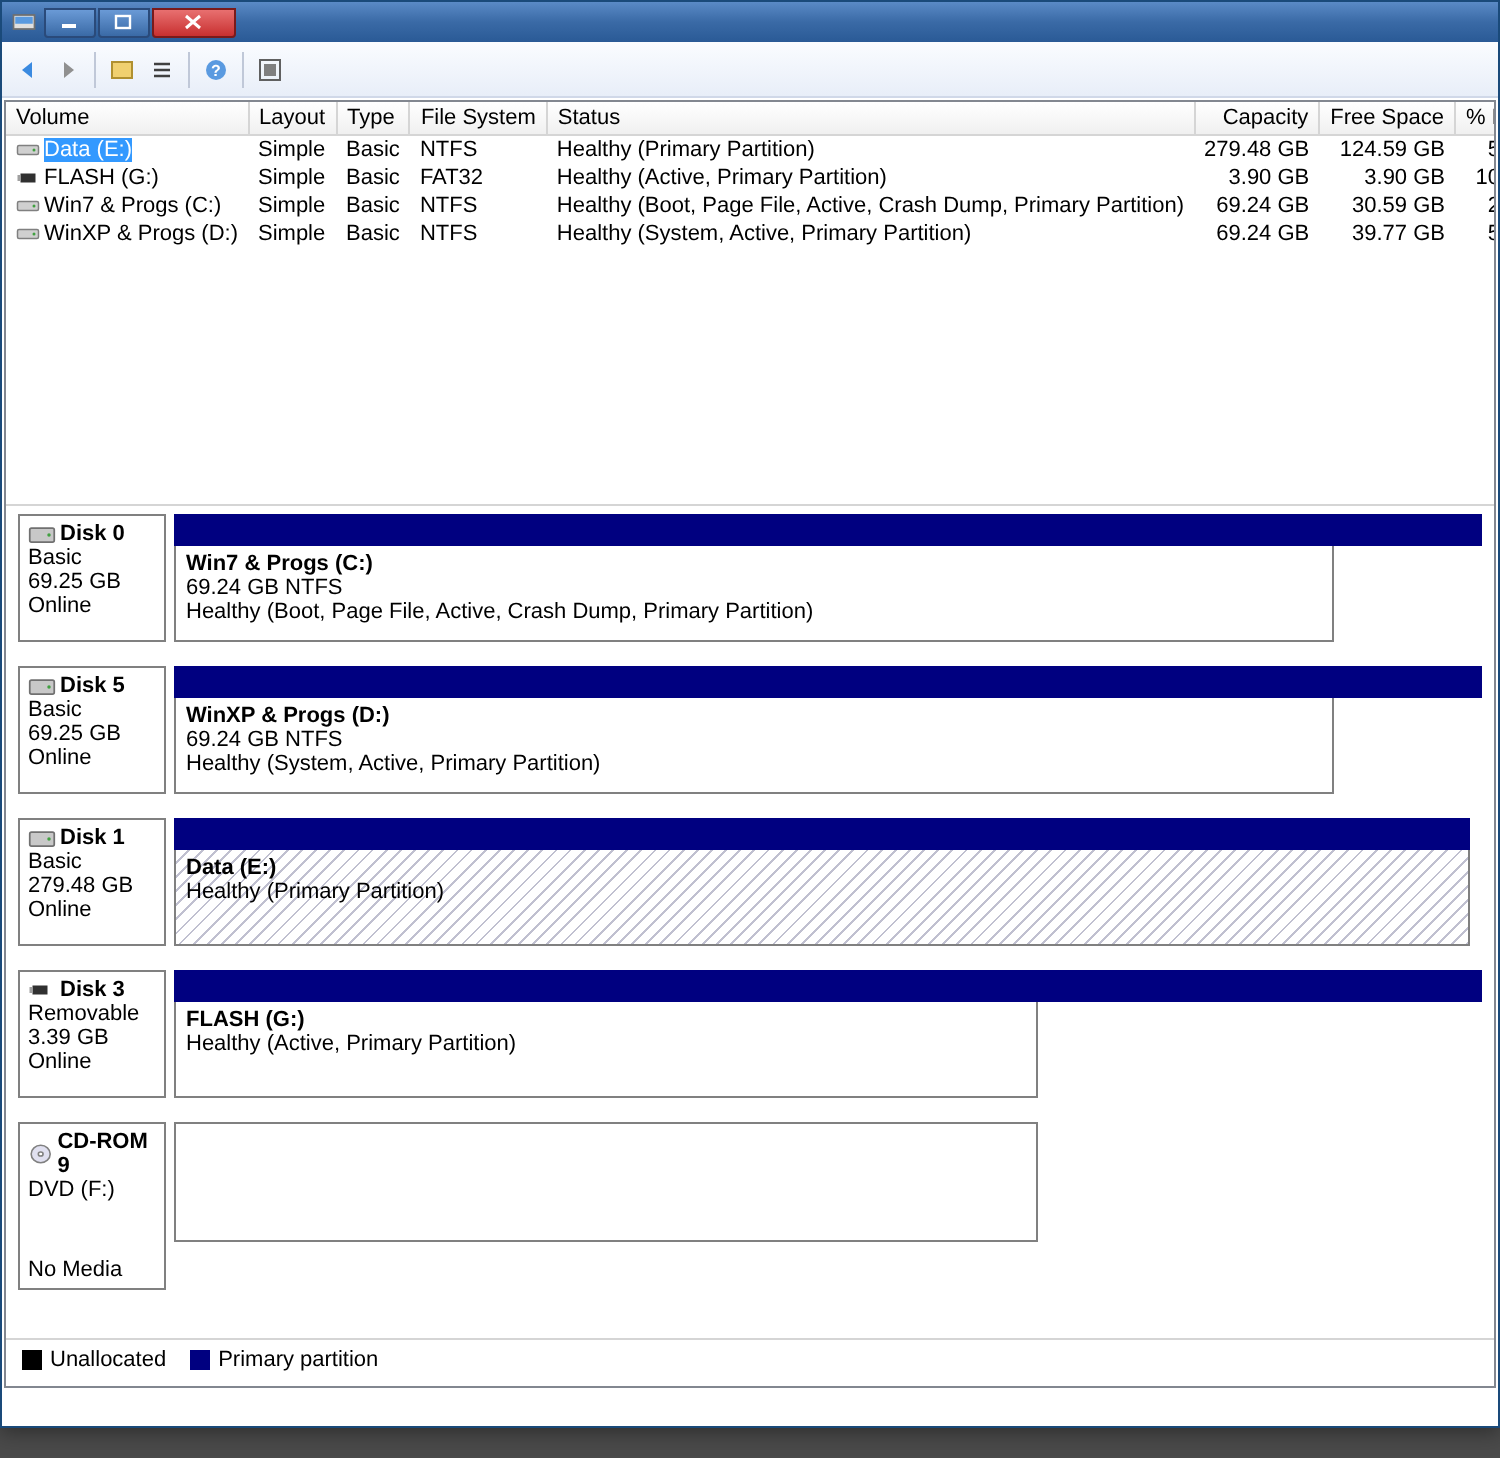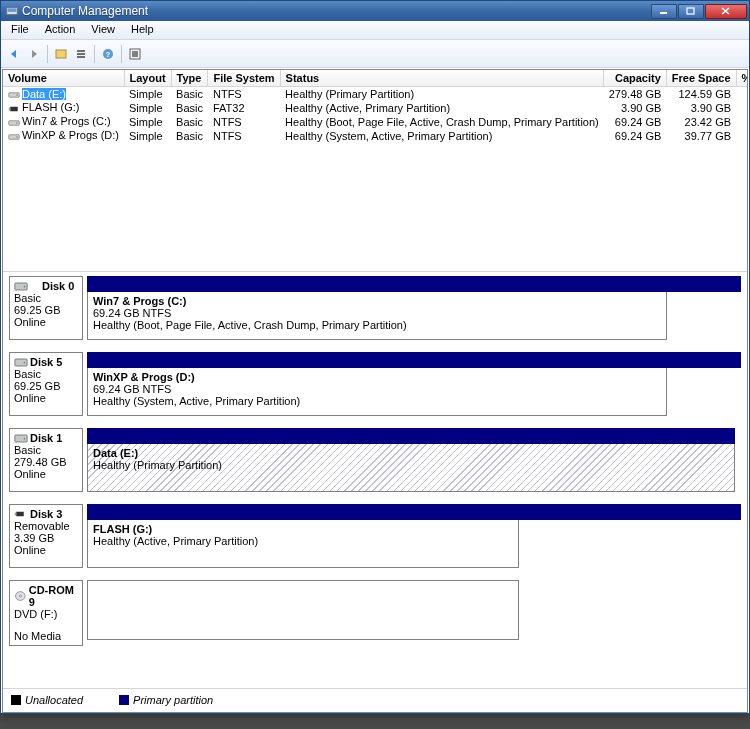--- a/index.html
+++ b/index.html
@@ -14,76 +14,69 @@
   .win-btn.close { background: linear-gradient(to bottom, #e87070, #c83030); border: 1px solid #7a1a1a; width: 42px; }
   .menubar { height: 19px; background: linear-gradient(to bottom, #fafcff, #e8eef8); border-bottom: 1px solid #d0d8e8; display: flex; padding-left: 2px; }
   .menuitem { padding: 2px 8px; cursor: default; }
   .toolbar { height: 28px; background: linear-gradient(to bottom, #fafcff, #e8eef8); border-bottom: 1px solid #d0d8e8; display: flex; align-items: center; padding-left: 4px; gap: 2px; }
   .tb-btn { width: 18px; height: 18px; display: flex; align-items: center; justify-content: center; cursor: default; border: 1px solid transparent; }
   .tb-sep { width: 1px; height: 18px; background: #c0c8d8; margin: 0 2px; }
   .content { height: 644px; padding: 0; }
   .inner-border { height: 100%; border: 1px solid #828790; margin: 1px; }
   
   .vol-list { width: 100%; border-collapse: collapse; }
-  .vol-list th { background: linear-gradient(to bottom, #fff, #f0f0f0); border-right: 1px solid #d5d5d5; border-bottom: 1px solid #d5d5d5; padding: 2px 5px; text-align: left; font-weight: bold; font-size: 11px; white-space: nowrap; }
+  .vol-list th { background: linear-gradient(to bottom, #fff, #f0f0f0); border-right: 1px solid #d5d5d5; border-bottom: 1px solid #d5d5d5; padding: 2px 5px; text-align: left; font-weight: normal; font-size: 11px; white-space: nowrap; }
   .vol-list th.right { text-align: right; }
   .vol-list td { padding: 0 5px; font-size: 11px; white-space: nowrap; height: 14px; }
   .vol-list td.right { text-align: right; }
   .vol-row-sel td:first-child span.lbl { background: #3399ff; color: #fff; }
   .vol-icon { display: inline-block; width: 12px; height: 10px; vertical-align: middle; margin-right: 2px; }
   
   .disk-panel { border-top: 1px solid #d5d5d5; padding: 4px 6px 0 6px; height: 417px; overflow: auto; }
   .disk-row { display: flex; margin-bottom: 12px; min-height: 64px; }
   .disk-left { width: 74px; border: 1px solid #808080; padding: 3px 4px; background: #fff; position: relative; }
   .disk-left .dname { font-weight: bold; }
   .disk-right { flex: 1; margin-left: 4px; }
   .disk-header-bar { height: 16px; background: #000080; }
   .disk-part { border: 1px solid #808080; border-top: none; padding: 3px 5px 5px 5px; background: #fff; min-height: 48px; }
   .disk-part .pname { font-weight: bold; }
   .disk-part.hatched { background-image: repeating-linear-gradient(135deg, #fff, #fff 4px, #c0c0d0 4px, #c0c0d0 5px); }
   .disk-right-row { display: flex; width: 100%; }
-  .legend { border-top: 1px solid #d5d5d5; padding: 5px 8px; height: 22px; display: flex; align-items: flex-start; gap: 36px; font-style: italic; }
+  .legend { border-top: 1px solid #d5d5d5; padding: 5px 8px; height: 22px; display: flex; align-items: flex-end; gap: 12px; }
   .legend-item { display: flex; align-items: center; gap: 4px; }
   .legend-sq { width: 10px; height: 10px; }
 </style>
 </head>
 <body>
 
 <div class="window">
   <div class="titlebar">
     <svg class="titlebar-icon" viewBox="0 0 16 16">
       <rect x="2" y="4" width="12" height="8" fill="#e0e0e0" stroke="#707070"></rect>
       <rect x="3" y="5" width="10" height="4" fill="#5a9ae0"></rect>
     </svg>
-    <span class="title-text">Computer Management</span>
     <div class="win-btns">
       <div class="win-btn min">
           <svg width="10" height="8">
             <rect x="1" y="5" width="7" height="2" fill="#fff"></rect>
           </svg>
         </div>
       <div class="win-btn max">
           <svg width="10" height="8">
             <rect x="1" y="1" width="7" height="6" fill="none" stroke="#fff" stroke-width="1.2"></rect>
           </svg>
         </div>
       <div class="win-btn close">
           <svg width="10" height="8">
             <path d="M1 1 L8 7 M8 1 L1 7" stroke="#fff" stroke-width="1.5"></path>
           </svg>
         </div>
     </div>
   </div>
 
-  <div class="menubar">
-    <div class="menuitem">File</div>
-    <div class="menuitem">Action</div>
-    <div class="menuitem">View</div>
-    <div class="menuitem">Help</div>
-  </div>
 
   <div class="toolbar">
     <div class="tb-btn">
         <svg width="14" height="14">
           <path d="M9 3 L4 7 L9 11 Z" fill="#3a8ae0"></path>
         </svg>
       </div>
     <div class="tb-btn">
         <svg width="14" height="14">
           <path d="M5 3 L10 7 L5 11 Z" fill="#909090"></path>
@@ -164,21 +157,21 @@
               <tr>
                 <td><svg class="vol-icon" viewBox="0 0 16 12">
                     <rect x="1" y="3" width="14" height="6" rx="1" fill="#d0d0d0" stroke="#808080"></rect>
                     <circle cx="12" cy="6" r="1" fill="#40a040"></circle>
                   </svg><span class="lbl">Win7 &amp; Progs (C:)</span></td>
                 <td>Simple</td>
                 <td>Basic</td>
                 <td>NTFS</td>
                 <td>Healthy (Boot, Page File, Active, Crash Dump, Primary Partition)</td>
                 <td class="right">69.24 GB</td>
-                <td class="right">23.42 GB</td>
+                <td class="right">30.59 GB</td>
                 <td class="right">29 %</td>
               </tr>
               <tr>
                 <td><svg class="vol-icon" viewBox="0 0 16 12">
                     <rect x="1" y="3" width="14" height="6" rx="1" fill="#d0d0d0" stroke="#808080"></rect>
                     <circle cx="12" cy="6" r="1" fill="#40a040"></circle>
                   </svg><span class="lbl">WinXP &amp; Progs (D:)</span></td>
                 <td>Simple</td>
                 <td>Basic</td>
                 <td>NTFS</td>
@@ -187,21 +180,21 @@
                 <td class="right">39.77 GB</td>
                 <td class="right">57 %</td>
               </tr>
             </tbody>
       </table>
       </div>
 
       <div class="disk-panel" id="disk-panel">
           <div class="disk-row">
             <div class="disk-left">
-              <div style="display:flex;align-items:center;gap:14px;">
+              <div style="display:flex;align-items:center;gap:2px;">
                 <svg viewBox="0 0 16 12" width="14" height="11">
                   <rect x="1" y="2" width="14" height="8" rx="1" fill="#c8c8c8" stroke="#707070"></rect>
                   <circle cx="12" cy="6" r="1" fill="#40a040"></circle>
                 </svg>
                 <span class="dname">Disk 0</span>
               </div>
               <div>Basic</div>
               <div>69.25 GB</div>
               <div style="margin-top:0px">Online</div>
             </div>
@@ -287,21 +280,21 @@
           <div class="disk-row">
             <div class="disk-left">
               <div style="display:flex;align-items:center;gap:2px;">
                 <svg viewBox="0 0 16 14" width="14" height="12">
                   <ellipse cx="8" cy="7" rx="6" ry="5.5" fill="#e0e0f0" stroke="#808080"></ellipse>
                   <ellipse cx="8" cy="7" rx="1.5" ry="1.3" fill="#fff" stroke="#808080"></ellipse>
                 </svg>
                 <span class="dname">CD-ROM 9</span>
               </div>
               <div>DVD (F:)</div>
-              <div style="margin-top:10px">No Media</div>
+              <div style="margin-top:28px">No Media</div>
             </div>
             <div class="disk-right">
               <div style="border:1px solid #808080;height:60px;width:432px;background:#fff"></div>
             </div>
           </div>
         </div>
 
       <div class="legend">
         <div class="legend-item">
           <div class="legend-sq" style="background:#000"></div>

